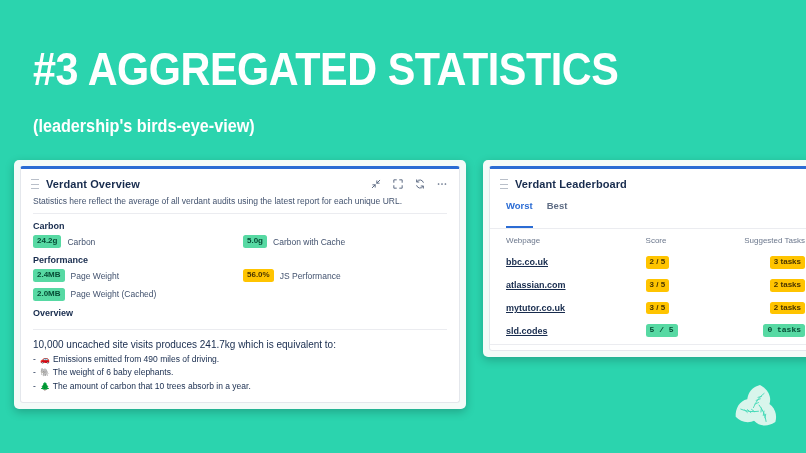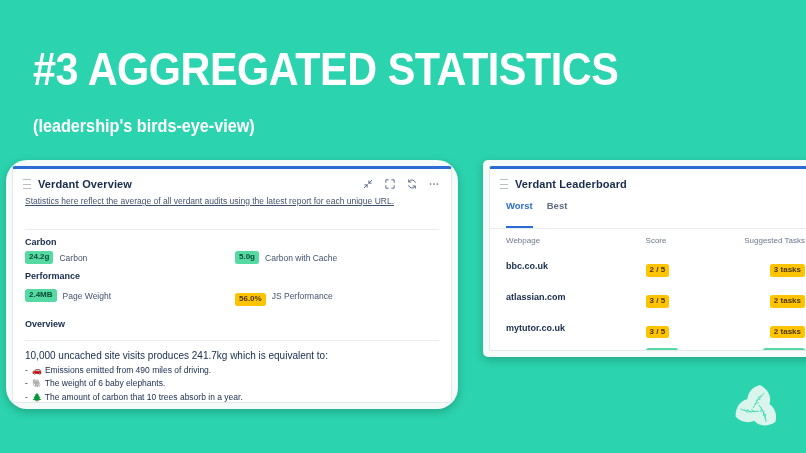--- a/index.html
+++ b/index.html
@@ -59,25 +59,24 @@
     border: 1px solid #e4e7ec;
     border-top: 3px solid #2b6cd4;
     border-radius: 3px;
     width: 100%;
     height: 100%;
     position: relative;
     overflow: hidden;
   }
 
   #overview-frame {
-    left: 6px;
+    left: 14px;
     top: 160px;
     width: 452px;
     height: 249px;
-    border-radius: 21px;
   }
 
   #leaderboard-frame {
     left: 483px;
     top: 160px;
     width: 345px;   
     height: 197px;
   }
 
   
@@ -126,24 +125,23 @@
     height: 12px;
   }
   .head-actions svg { display: block; }
 
   
   .ov-body { padding: 0 12px 10px 12px; }
 
   .ov-note {
     font-size: 8.5px;
     color: #42526e;
-    padding-bottom: 22px;
+    padding-bottom: 6px;
     border-bottom: 1px solid #ebecf0;
     line-height: 1.35;
-    text-decoration: underline;
   }
 
   .sec-title {
     font-size: 9px;
     font-weight: bold;
     color: #172b4d;
     margin-top: 7px;
     margin-bottom: 4px;
   }
 
@@ -159,21 +157,21 @@
   .badge {
     display: inline-block;
     font-size: 8px;
     font-weight: bold;
     padding: 2px 4px 2px 4px;
     border-radius: 2.5px;
     line-height: 1.1;
     white-space: nowrap;
   }
   .badge.green  { background: #57d9a3; color: #064c35; }
-  .badge.yellow { background: #ffc400; color: #4a3500; margin-top: 8px; }
+  .badge.yellow { background: #ffc400; color: #4a3500; }
   .badge.red    { background: #ff8f73; color: #6b1705; }
   .badge.tealt  { background: #57d9a3; color: #064c35; font-family: Liberation Mono, monospace; }
 
   .stat-label {
     font-size: 8.5px;
     color: #42526e;
     margin-left: 6px;
     white-space: nowrap;
   }
 
@@ -231,21 +229,21 @@
   }
   table.lb td {
     font-size: 9px;
     padding: 5px 0 5px 0;
     vertical-align: middle;
   }
   table.lb th.c-page, table.lb td.c-page { width: 47%; padding-left: 16px; }
   table.lb th.c-score, table.lb td.c-score { width: 25%; }
   table.lb th.c-tasks, table.lb td.c-tasks { width: 28%; text-align: right; padding-right: 16px; }
 
-  td.c-page { font-weight: bold; color: #172b4d; }
+  td.c-page { font-weight: bold; color: #172b4d; text-decoration: underline; }
 
   tr.lb-last td { border-bottom: 1px solid #ebecf0; padding-bottom: 7px; }
 
   
   .logo {
     position: absolute;
     right: 18px;
     bottom: 14px;
     width: 62px;
     height: 62px;
@@ -322,20 +320,24 @@
       <div class="sec-title">Performance</div>
       <div class="stat-grid">
         <div class="stat">
           <span class="badge green">2.4MB</span>
           <span class="stat-label">Page Weight</span>
         </div>
         <div class="stat">
           <span class="badge yellow">56.0%</span>
           <span class="stat-label">JS Performance</span>
         </div>
+        <div class="stat">
+          <span class="badge green">2.0MB</span>
+          <span class="stat-label">Page Weight (Cached)</span>
+        </div>
         <div></div>
       </div>
 
       <div class="sec-title">Overview</div>
 
       <div class="equiv">
         <div class="equiv-lead">10,000 uncached site visits produces 241.7kg which is equivalent to:</div>
 
         <div class="equiv-item">
           <span>-&nbsp;</span>

